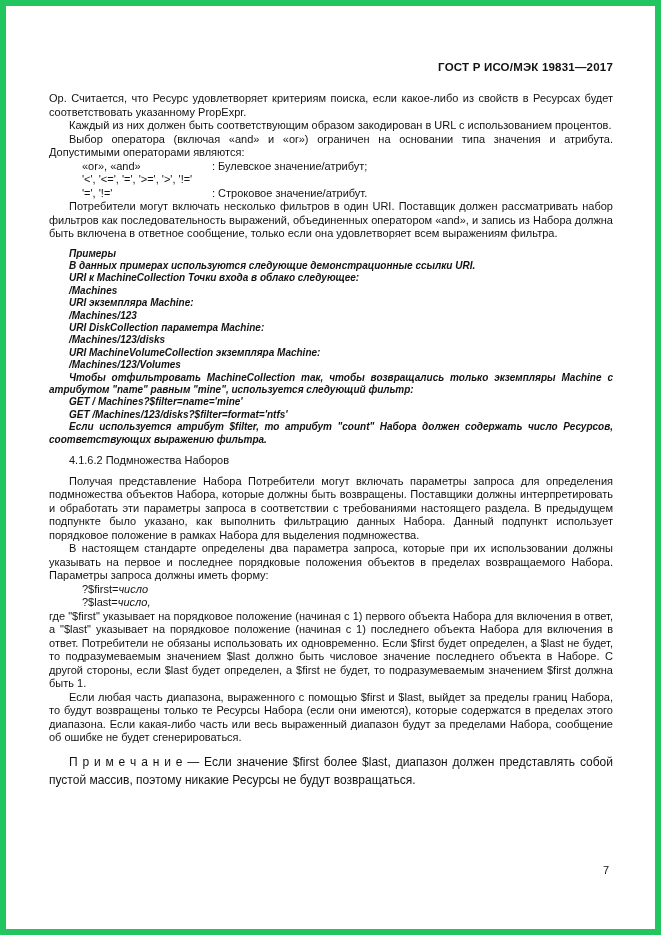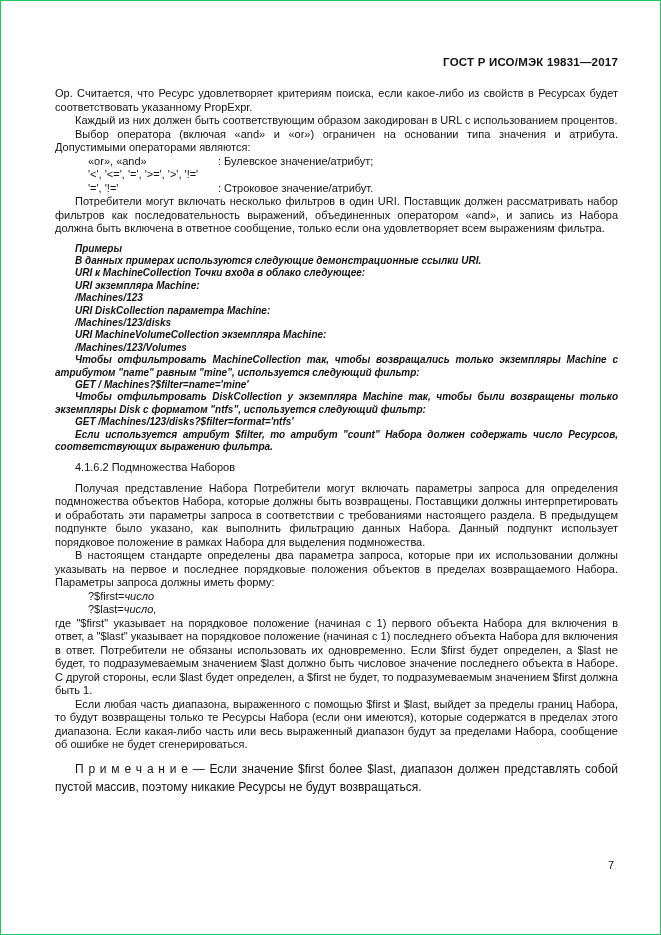--- a/index.html
+++ b/index.html
@@ -3,22 +3,22 @@
 <meta charset="utf-8">
 <style>
   * { margin: 0; padding: 0; box-sizing: border-box; }
   html, body { background: #ffffff; }
   body {
     width: 661px; height: 935px; position: relative;
     font-family: "Liberation Sans", sans-serif; color: #121212;
   }
   .page {
     position: absolute; inset: 0; background: #ffffff;
-    border: 1px solid #22c55e;
-    padding: 55px 42px 0 54px;
+    border: 6px solid #22c55e;
+    padding: 55px 42px 0 43px;
   }
   .header { text-align: right; font-weight: bold; font-size: 11.5px; letter-spacing: .2px; }
   .content { margin-top: 19px; }
   p.body-p { font-size: 11px; line-height: 13.5px; text-align: justify; }
   p.indent { text-indent: 20px; }
   .op-list { font-size: 11px; line-height: 13.5px; margin-left: 33px; }
   .op-row { display: flex; }
   .op-col { width: 130px; flex: 0 0 130px; }
   .examples { margin: 7px 0 8px 0; font-size: 10px; line-height: 12.4px; font-weight: bold; font-style: italic; }
   .examples p { text-indent: 20px; text-align: justify; }
@@ -56,29 +56,29 @@
         <span>: Строковое значение/атрибут.</span>
       </div>
     </div>
 
     <p class="body-p indent">Потребители могут включать несколько фильтров в один URI. Поставщик должен рассматривать набор фильтров как последовательность выражений, объединенных оператором «and», и запись из Набора должна быть включена в ответное сообщение, только если она удовлетворяет всем выражениям фильтра.</p>
 
     <div class="examples">
       <p>Примеры</p>
       <p>В данных примерах используются следующие демонстрационные ссылки URI.</p>
       <p>URI к MachineCollection Точки входа в облако следующее:</p>
+      <p>/Machines</p>
       <p>URI экземпляра Machine:</p>
       <p>/Machines/123</p>
       <p>URI DiskCollection параметра Machine:</p>
       <p>/Machines/123/disks</p>
       <p>URI MachineVolumeCollection экземпляра Machine:</p>
       <p>/Machines/123/Volumes</p>
       <p>Чтобы отфильтровать MachineCollection так, чтобы возвращались только экземпляры Machine с атрибутом "name" равным "mine", используется следующий фильтр:</p>
       <p>GET / Machines?$filter=name='mine'</p>
-      <p>Чтобы отфильтровать DiskCollection у экземпляра Machine так, чтобы были возвращены только экземпляры Disk с форматом "ntfs", используется следующий фильтр:</p>
       <p>GET /Machines/123/disks?$filter=format='ntfs'</p>
       <p>Если используется атрибут $filter, то атрибут "count" Набора должен содержать число Ресурсов, соответствующих выражению фильтра.</p>
     </div>
 
     <p class="section-heading">4.1.6.2 Подмножества Наборов</p>
 
     <p class="body-p indent">Получая представление Набора Потребители могут включать параметры запроса для определения подмножества объектов Набора, которые должны быть возвращены. Поставщики должны интерпретировать и обработать эти параметры запроса в соответствии с требованиями настоящего раздела. В предыдущем подпункте было указано, как выполнить фильтрацию данных Набора. Данный подпункт использует порядковое положение в рамках Набора для выделения подмножества.</p>
     <p class="body-p indent">В настоящем стандарте определены два параметра запроса, которые при их использовании должны указывать на первое и последнее порядковые положения объектов в пределах возвращаемого Набора. Параметры запроса должны иметь форму:</p>
 
     <p class="param-line"><span>?$first=</span><span class="val">число</span></p>

